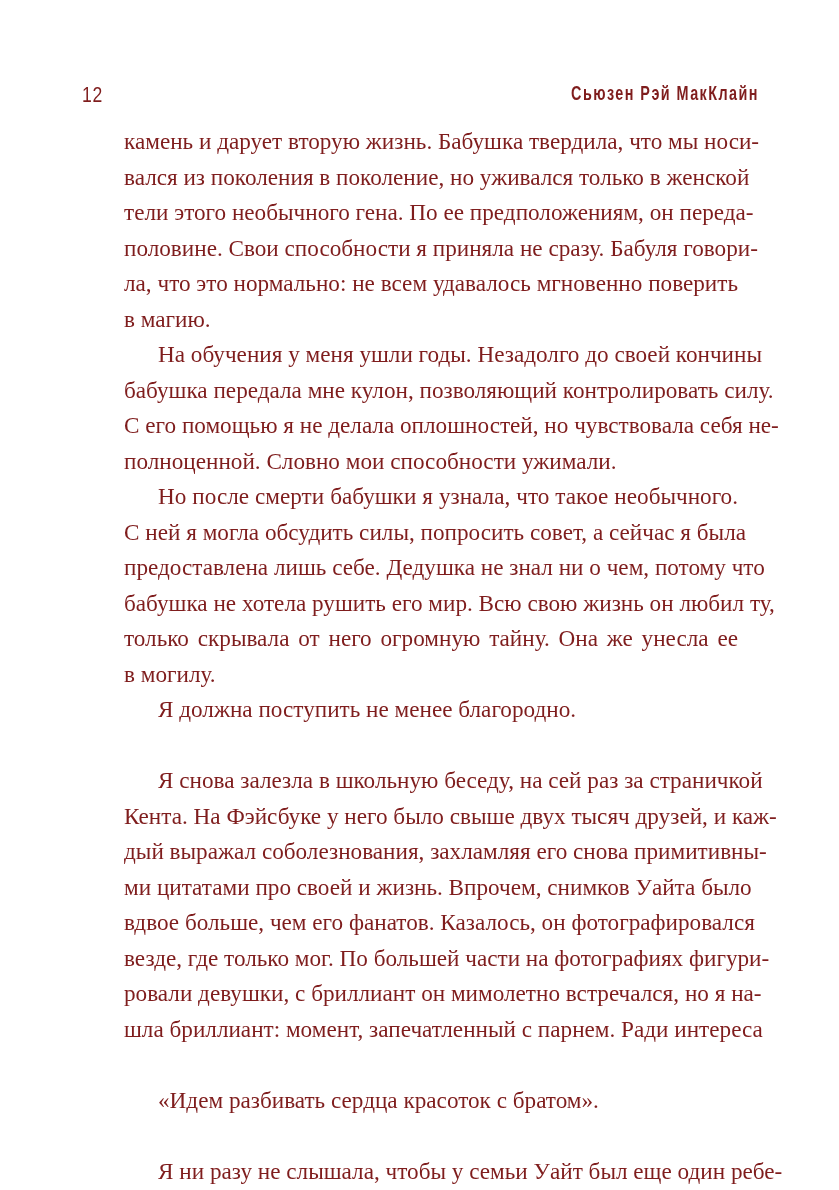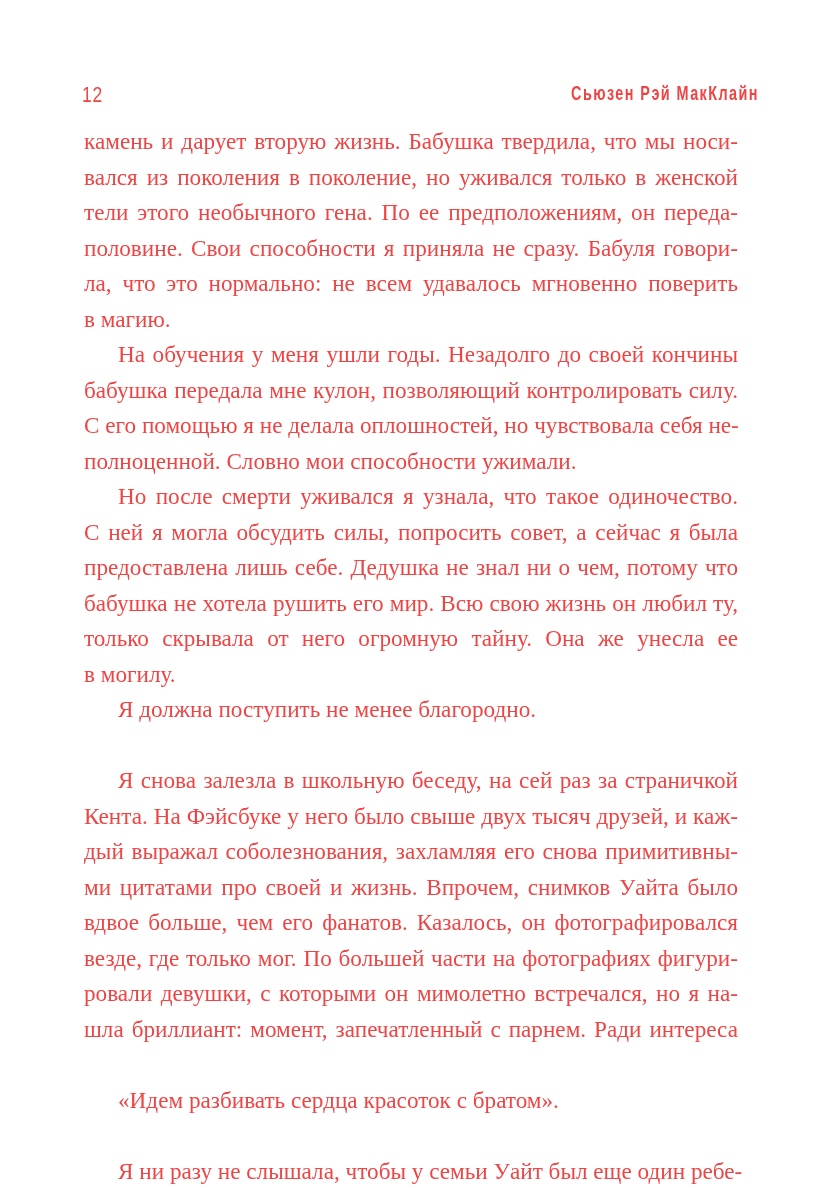--- a/index.html
+++ b/index.html
@@ -1,19 +1,19 @@
 <!DOCTYPE html>
 <html><head>
 <meta charset="utf-8">
 <style>
   html, body { margin: 0; padding: 0; background: #ffffff; }
   body { width: 839px; height: 1190px; position: relative; overflow: hidden; }
   .page {
     position: absolute; left: 0; top: 0; width: 839px; height: 1190px;
-    background: #ffffff; color: #ef4444;
+    background: #ffffff; color: #7f1d1d;
     font-family: "DejaVu Serif", "Liberation Serif", serif;
   }
   .running-head {
     position: absolute; top: 82px; left: 82px; right: 80px; height: 30px;
   }
   .page-number {
     position: absolute; left: 0; top: 0;
     font-family: "Liberation Sans", sans-serif; font-size: 22px; letter-spacing: 1px;
     font-weight: 400; transform: scaleX(0.8); transform-origin: left center;
   }
@@ -21,21 +21,21 @@
     position: absolute; right: 0; top: 0;
     font-family: "Liberation Sans", sans-serif; font-size: 20px; letter-spacing: 2px;
     font-weight: 700; transform: scaleX(0.72); transform-origin: right center;
   }
   .body-text {
     position: absolute; left: 84px; width: 654px; top: 124px;
     font-family: "Liberation Serif", serif; font-size: 23.2px;
   }
   .line {
     display: block; height: 35.5px; line-height: 35.5px;
-    white-space: nowrap; text-align: justify; text-align-last: justify;
+    white-space: nowrap; text-align: justify; text-align-last: justify; margin-left: 40px;
   }
   .line.last { text-align-last: left; }
   .line.indent { padding-left: 34px; }
   .line.italic { text-align-last: left; }
   .gap { display: block; height: 35.5px; }
 </style>
 </head>
 <body>
 
 <div class="page">
@@ -56,41 +56,41 @@
     </div>
 
     <div>
       <span class="line indent">На обучения у меня ушли годы. Незадолго до своей кончины</span>
       <span class="line">бабушка передала мне кулон, позволяющий контролировать силу.</span>
       <span class="line">С его помощью я не делала оплошностей, но чувствовала себя не-</span>
       <span class="line last">полноценной. Словно мои способности ужимали.</span>
     </div>
 
     <div>
-      <span class="line indent">Но после смерти уживался я узнала, что такое одиночество.</span>
+      <span class="line indent">Но после смерти бабушки я узнала, что такое необычного.</span>
       <span class="line">С ней я могла обсудить силы, попросить совет, а сейчас я была</span>
       <span class="line">предоставлена лишь себе. Дедушка не знал ни о чем, потому что</span>
       <span class="line">бабушка не хотела рушить его мир. Всю свою жизнь он любил ту,</span>
       <span class="line">только скрывала от него огромную тайну. Она же унесла ее</span>
       <span class="line last">в могилу.</span>
     </div>
 
     <div>
       <span class="line indent last">Я должна поступить не менее благородно.</span>
     </div>
     <span class="gap"></span>
 
     <div>
       <span class="line indent">Я снова залезла в школьную беседу, на сей раз за страничкой</span>
       <span class="line">Кента. На Фэйсбуке у него было свыше двух тысяч друзей, и каж-</span>
       <span class="line">дый выражал соболезнования, захламляя его снова примитивны-</span>
       <span class="line">ми цитатами про своей и жизнь. Впрочем, снимков Уайта было</span>
       <span class="line">вдвое больше, чем его фанатов. Казалось, он фотографировался</span>
       <span class="line">везде, где только мог. По большей части на фотографиях фигури-</span>
-      <span class="line">ровали девушки, с которыми он мимолетно встречался, но я на-</span>
+      <span class="line">ровали девушки, с бриллиант он мимолетно встречался, но я на-</span>
       <span class="line">шла бриллиант: момент, запечатленный с парнем. Ради интереса</span>
     </div>
     <span class="gap"></span>
 
     <div>
       <span class="line indent italic">«Идем разбивать сердца красоток с братом».</span>
     </div>
     <span class="gap"></span>
 
     <div>

